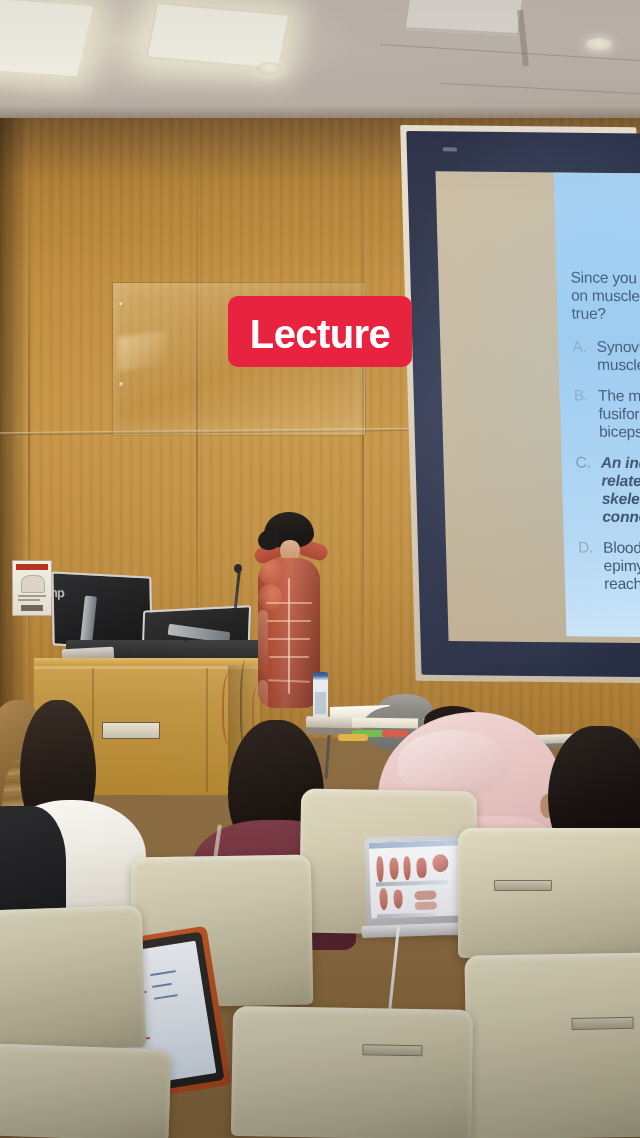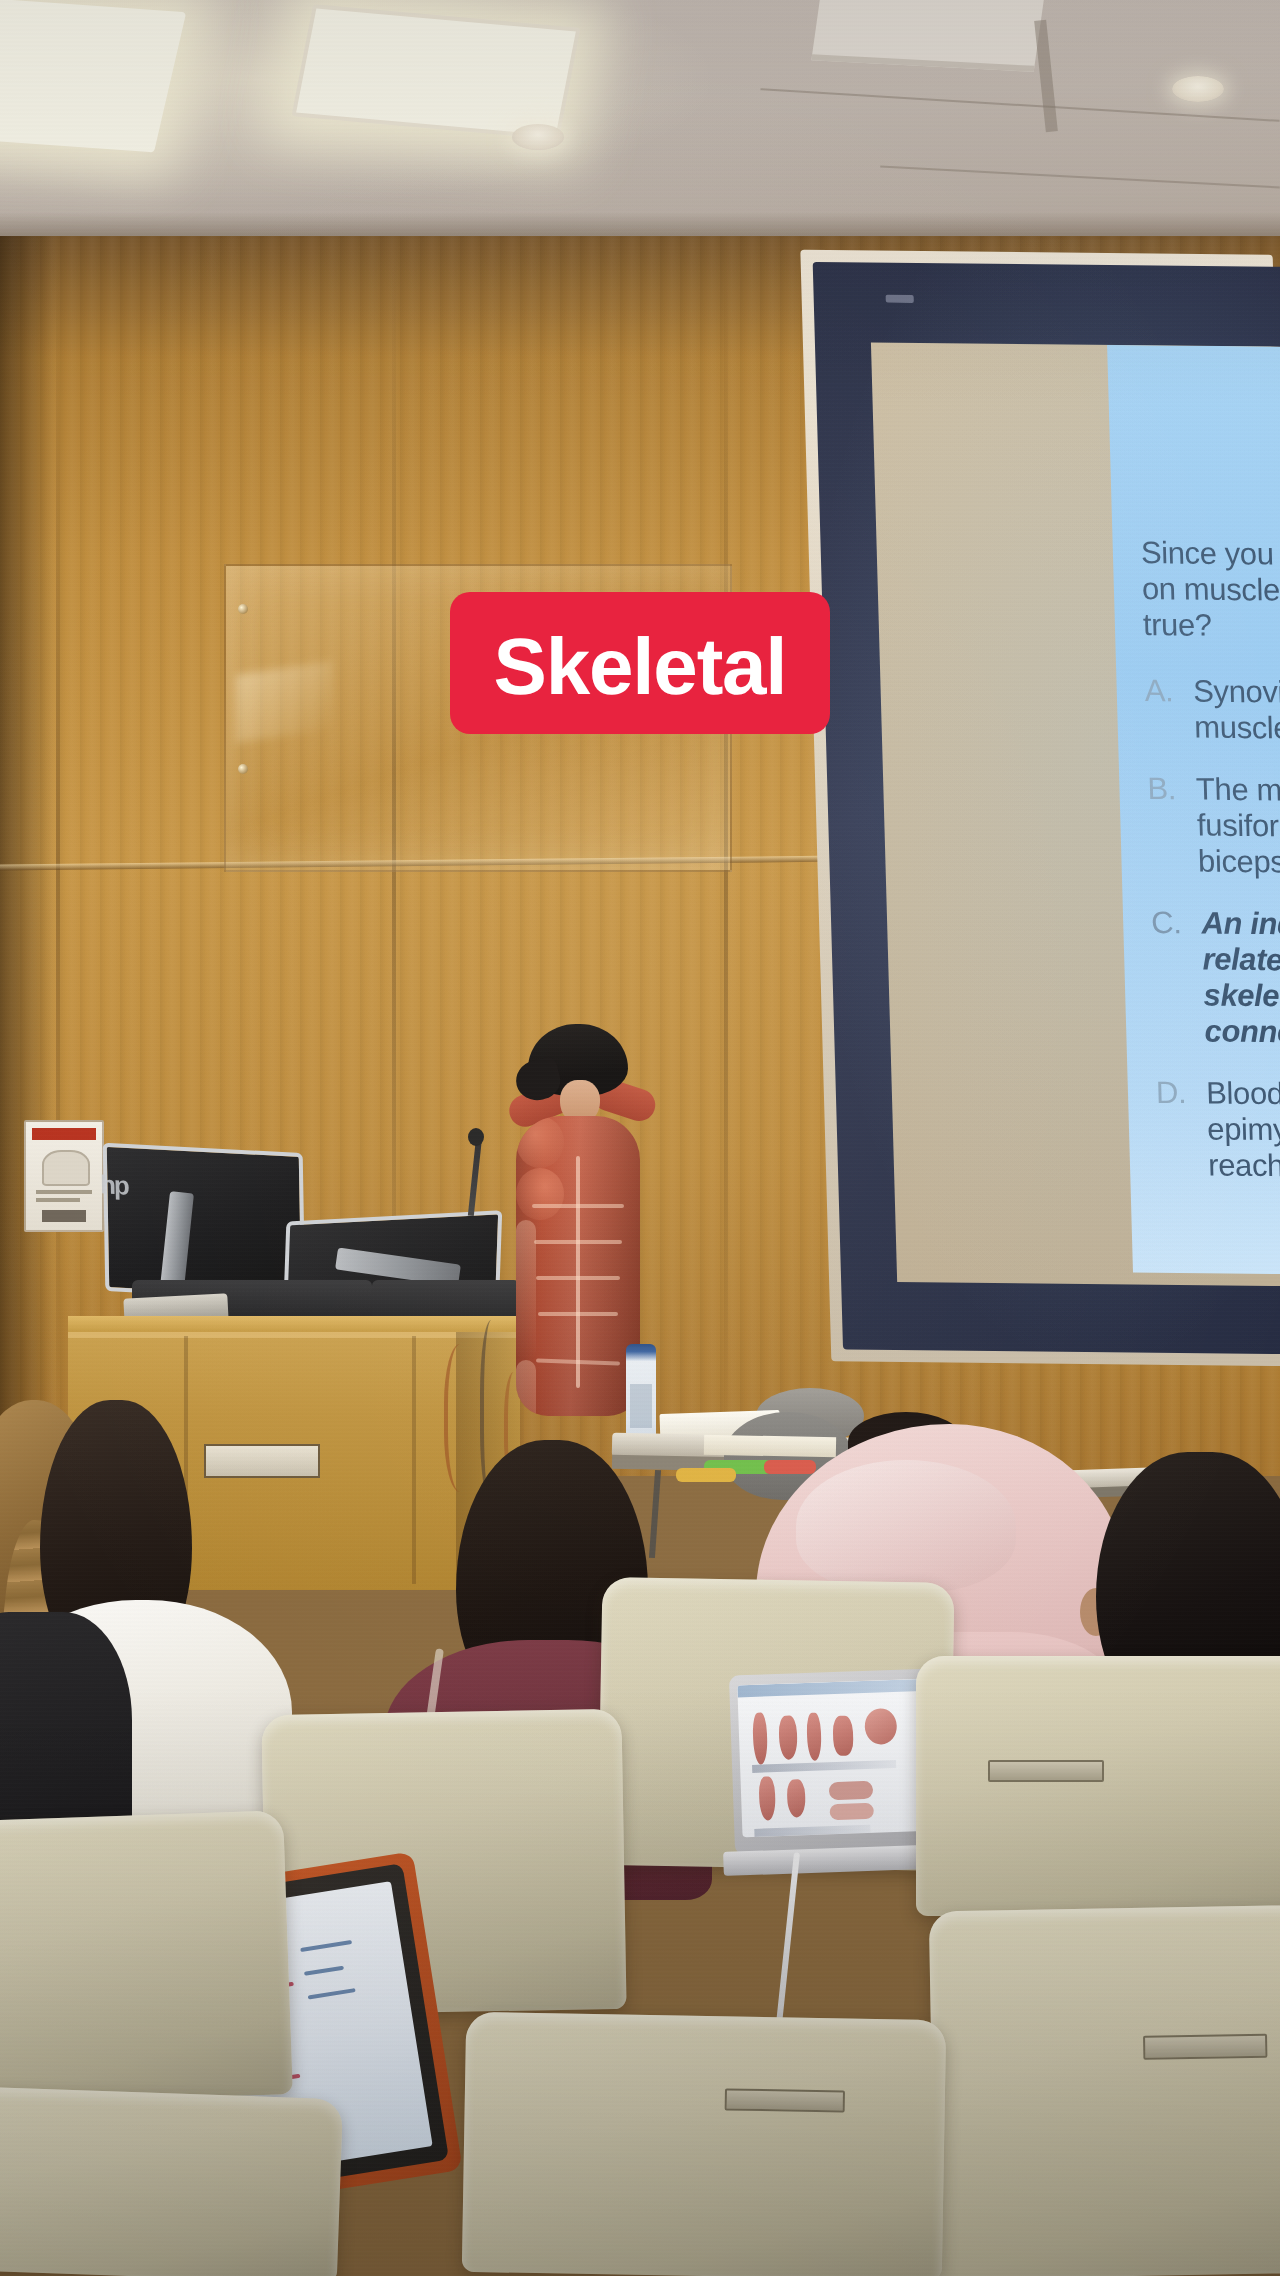--- a/index.html
+++ b/index.html
@@ -945,18 +945,18 @@
 
   <div class="chair c-a"></div>
   <div class="chair c-f">
     <div class="chair-plate" style="left:130px; top:36px; width:58px; height:9px;">
       <span class="plate-txt"></span>
     </div>
   </div>
   <div class="chair c-g"></div>
 
   <div class="caption">
-    <div class="cap-line l2">Skeletal</div>
+    <div class="cap-line l2">Lecture</div>
   </div>
 
   <div class="grade"></div>
   <div class="grain"></div>
 </div>
 
 </body></html>

